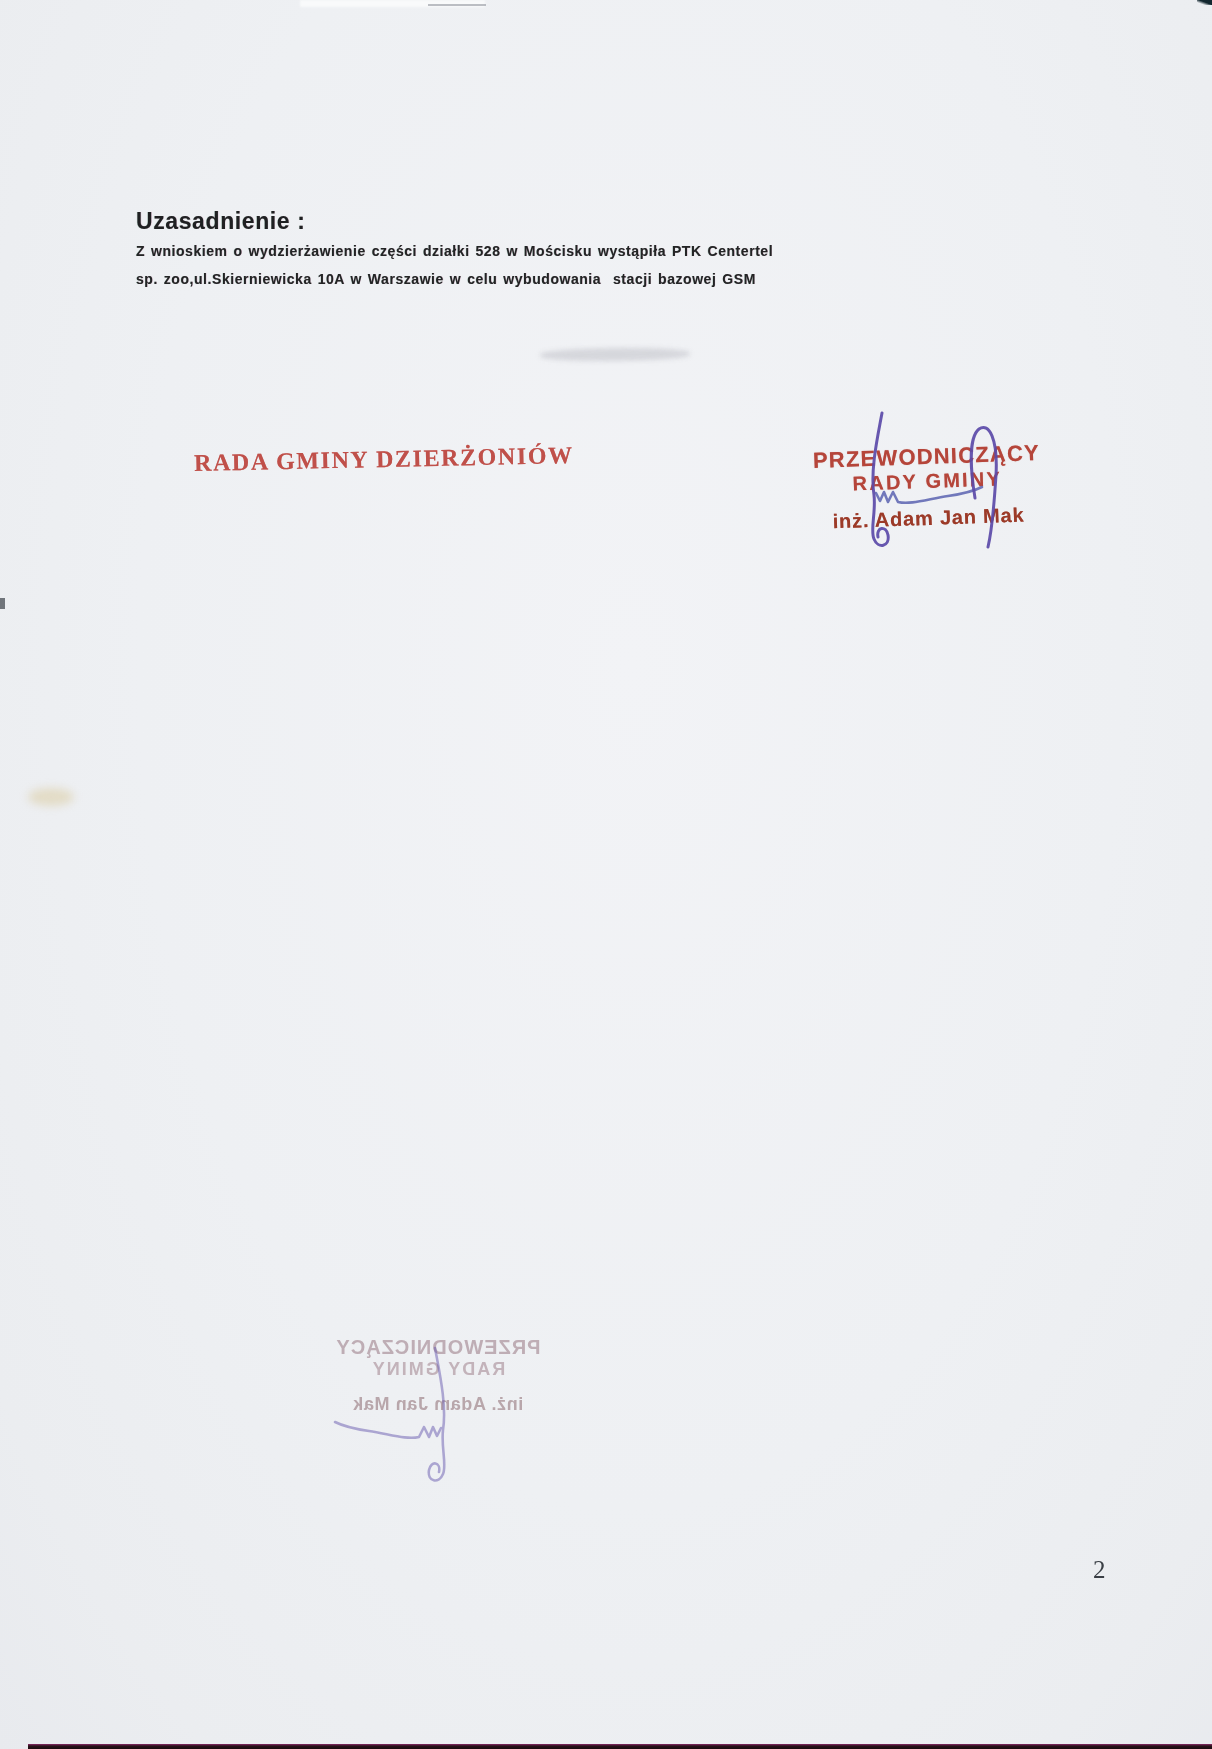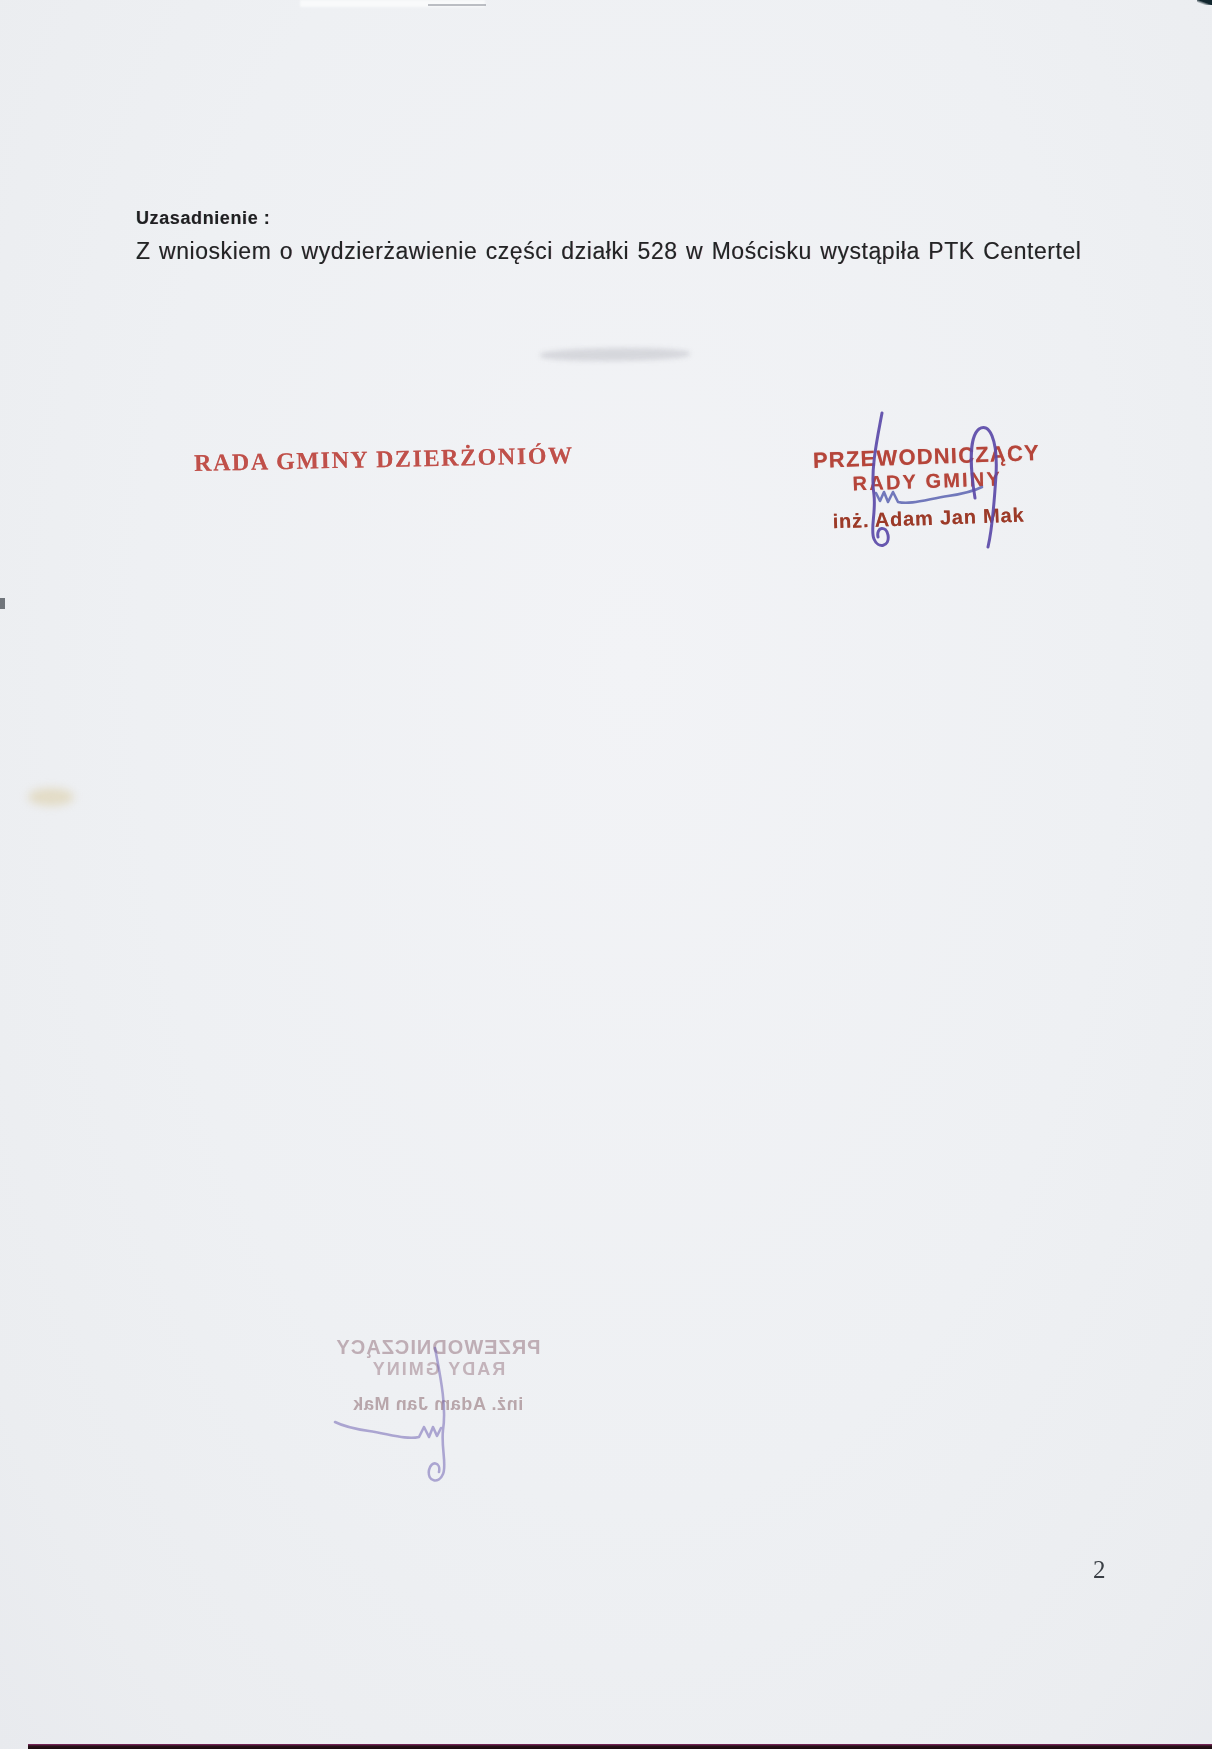--- a/index.html
+++ b/index.html
@@ -15,39 +15,40 @@
     height: 1749px;
     background:
       radial-gradient(ellipse at 52% 38%, #f2f3f6 0%, #eef0f3 55%, #ebedf0 85%, #e8eaee 100%);
     overflow: hidden;
   }
 
   
   .heading {
     position: absolute;
     left: 136px; top: 208px;
-    font-size: 18px;
+    font-size: 23px;
     font-weight: bold;
     letter-spacing: 0.6px;
     color: #1f2022;
     text-shadow: 0.4px 0 0.4px rgba(150,30,90,0.25), -0.4px 0.3px 0.4px rgba(20,110,70,0.25);
   }
   .para {
     position: absolute;
     left: 136px; top: 237px;
     width: 1010px;
   }
   .doc-line {
     white-space: pre;
-    font-size: 23px;
+    font-size: 14px;
     line-height: 28px;
     letter-spacing: 0.55px;
     word-spacing: 1.5px;
     color: #232425;
     text-shadow: 0.4px 0 0.4px rgba(150,30,90,0.25), -0.4px 0.3px 0.4px rgba(20,110,70,0.25);
+    font-weight: bold;
   }
 
   
   .stamp-left {
     position: absolute;
     left: 194px; top: 446px;
     font-family: "Liberation Serif", serif;
     font-weight: bold;
     font-size: 24px;
     letter-spacing: 1.6px;
@@ -179,20 +180,21 @@
   <div class="top-strip-shadow"></div>
   <div class="top-right-mark"></div>
   <div class="left-edge-tick"></div>
   <div class="yellow-smudge"></div>
   <div class="ghost-text-smudge"></div>
 
   <h1 class="heading">Uzasadnienie :</h1>
 
   <div class="para">
     <div class="doc-line">Z wnioskiem o wydzierżawienie części działki 528 w Mościsku wystąpiła PTK Centertel</div>
+    <div class="doc-line">sp. zoo,ul.Skierniewicka 10A w Warszawie w celu wybudowania  stacji bazowej GSM</div>
   </div>
 
   <div class="stamp-left">RADA GMINY DZIERŻONIÓW</div>
 
   <div class="stamp-right">
     <div class="st-line1">PRZEWODNICZĄCY</div>
     <div class="st-line2">RADY GMINY</div>
     <div class="st-name">inż. Adam Jan Mak</div>
   </div>
 

